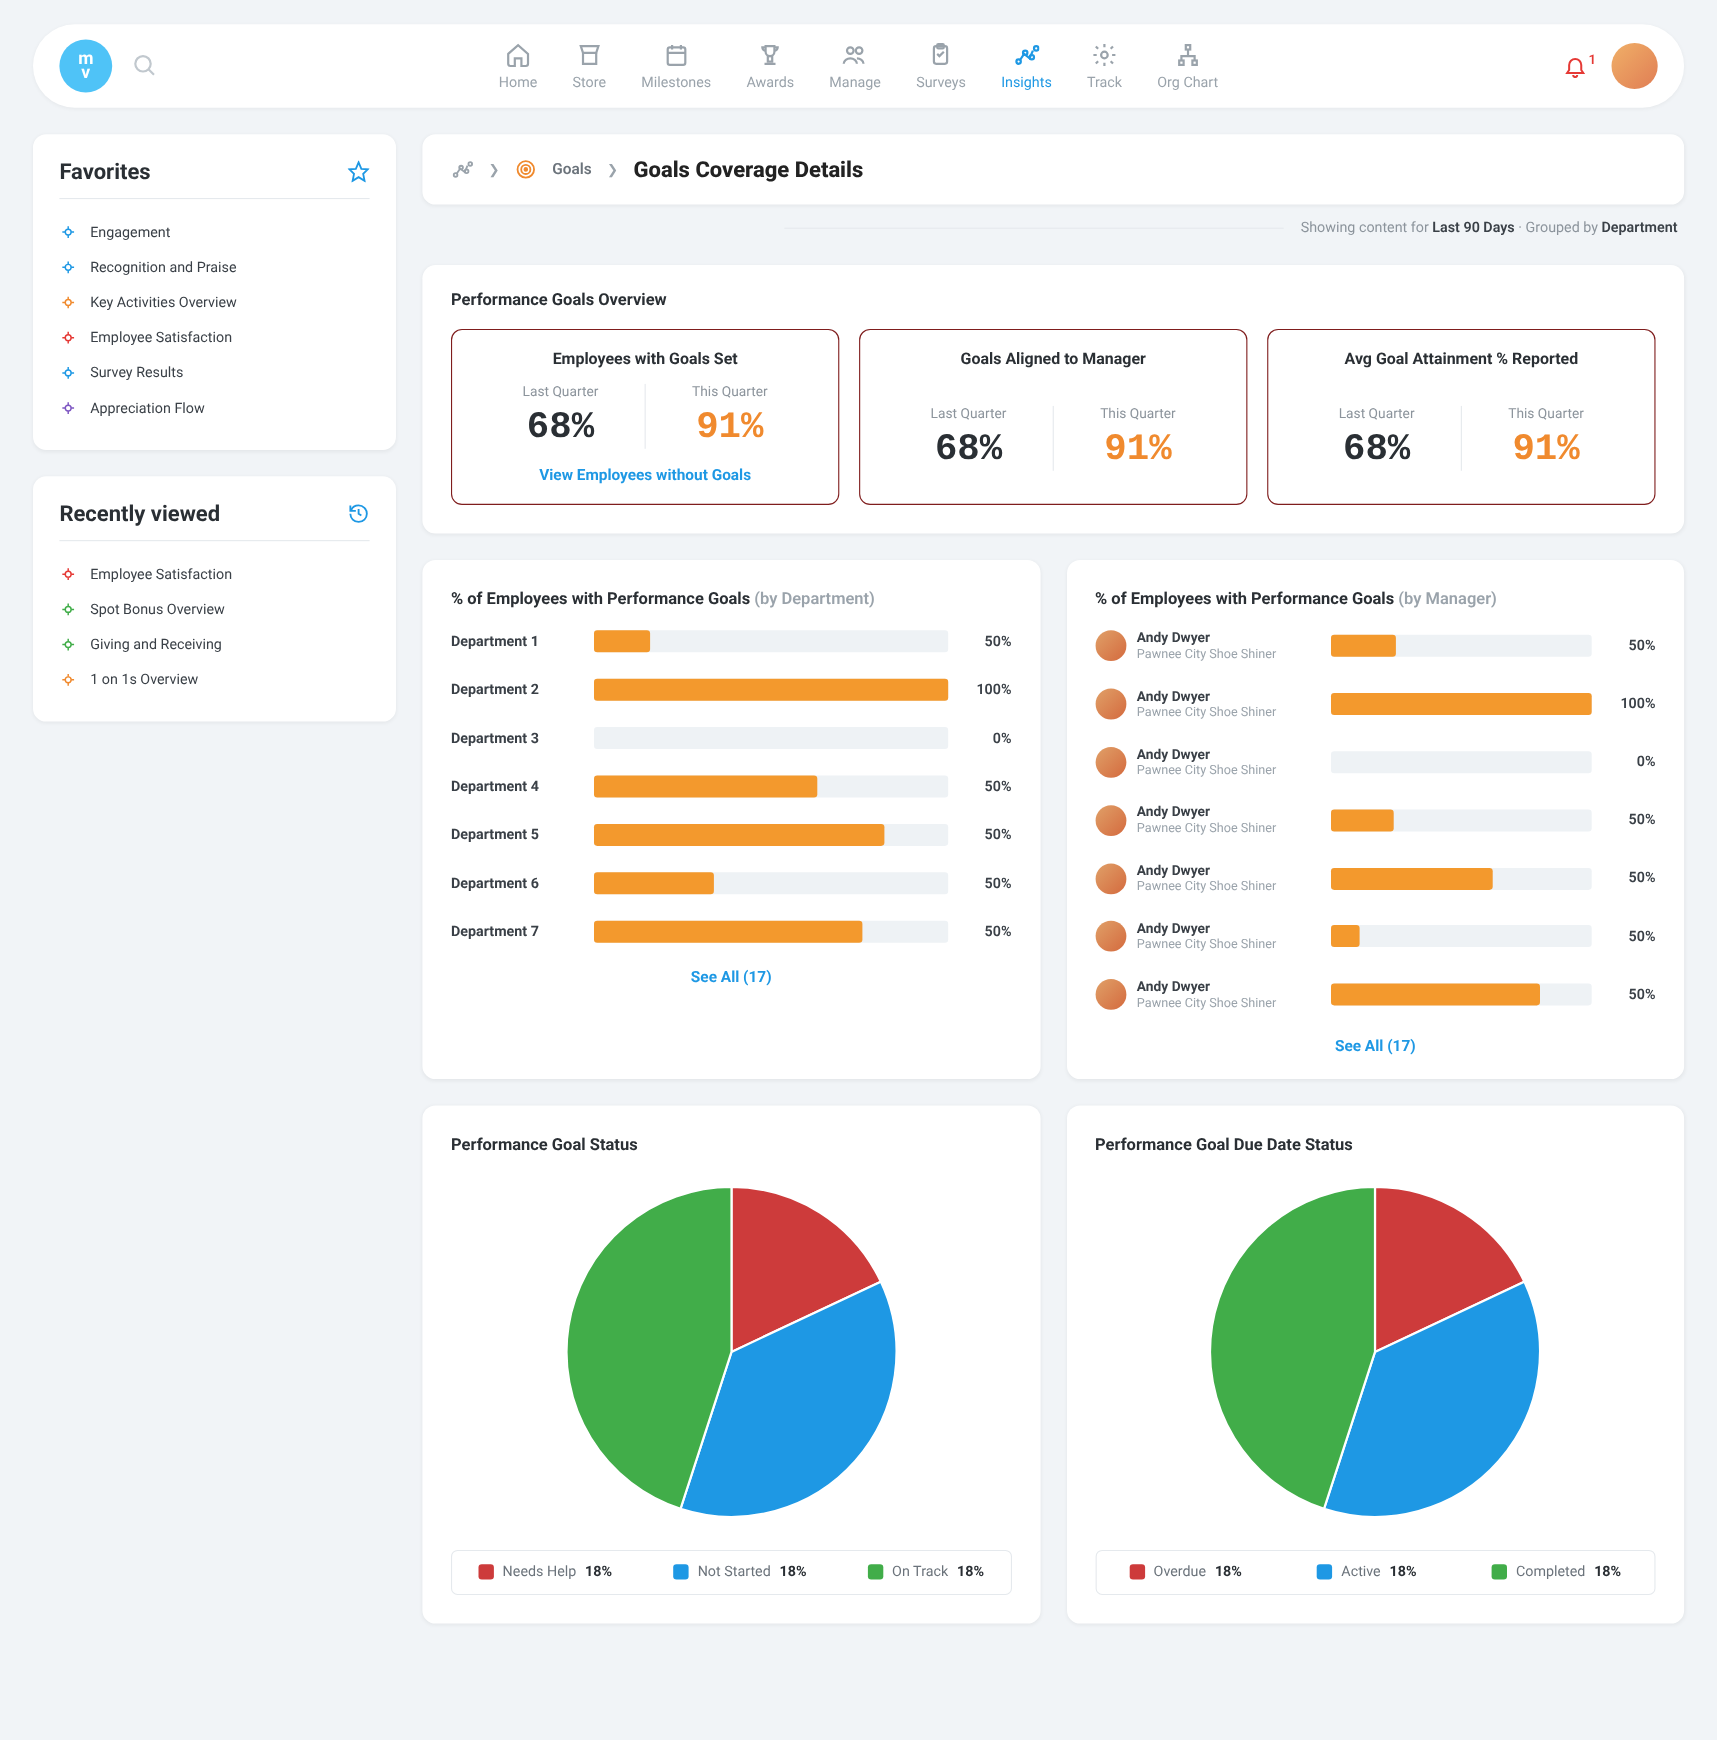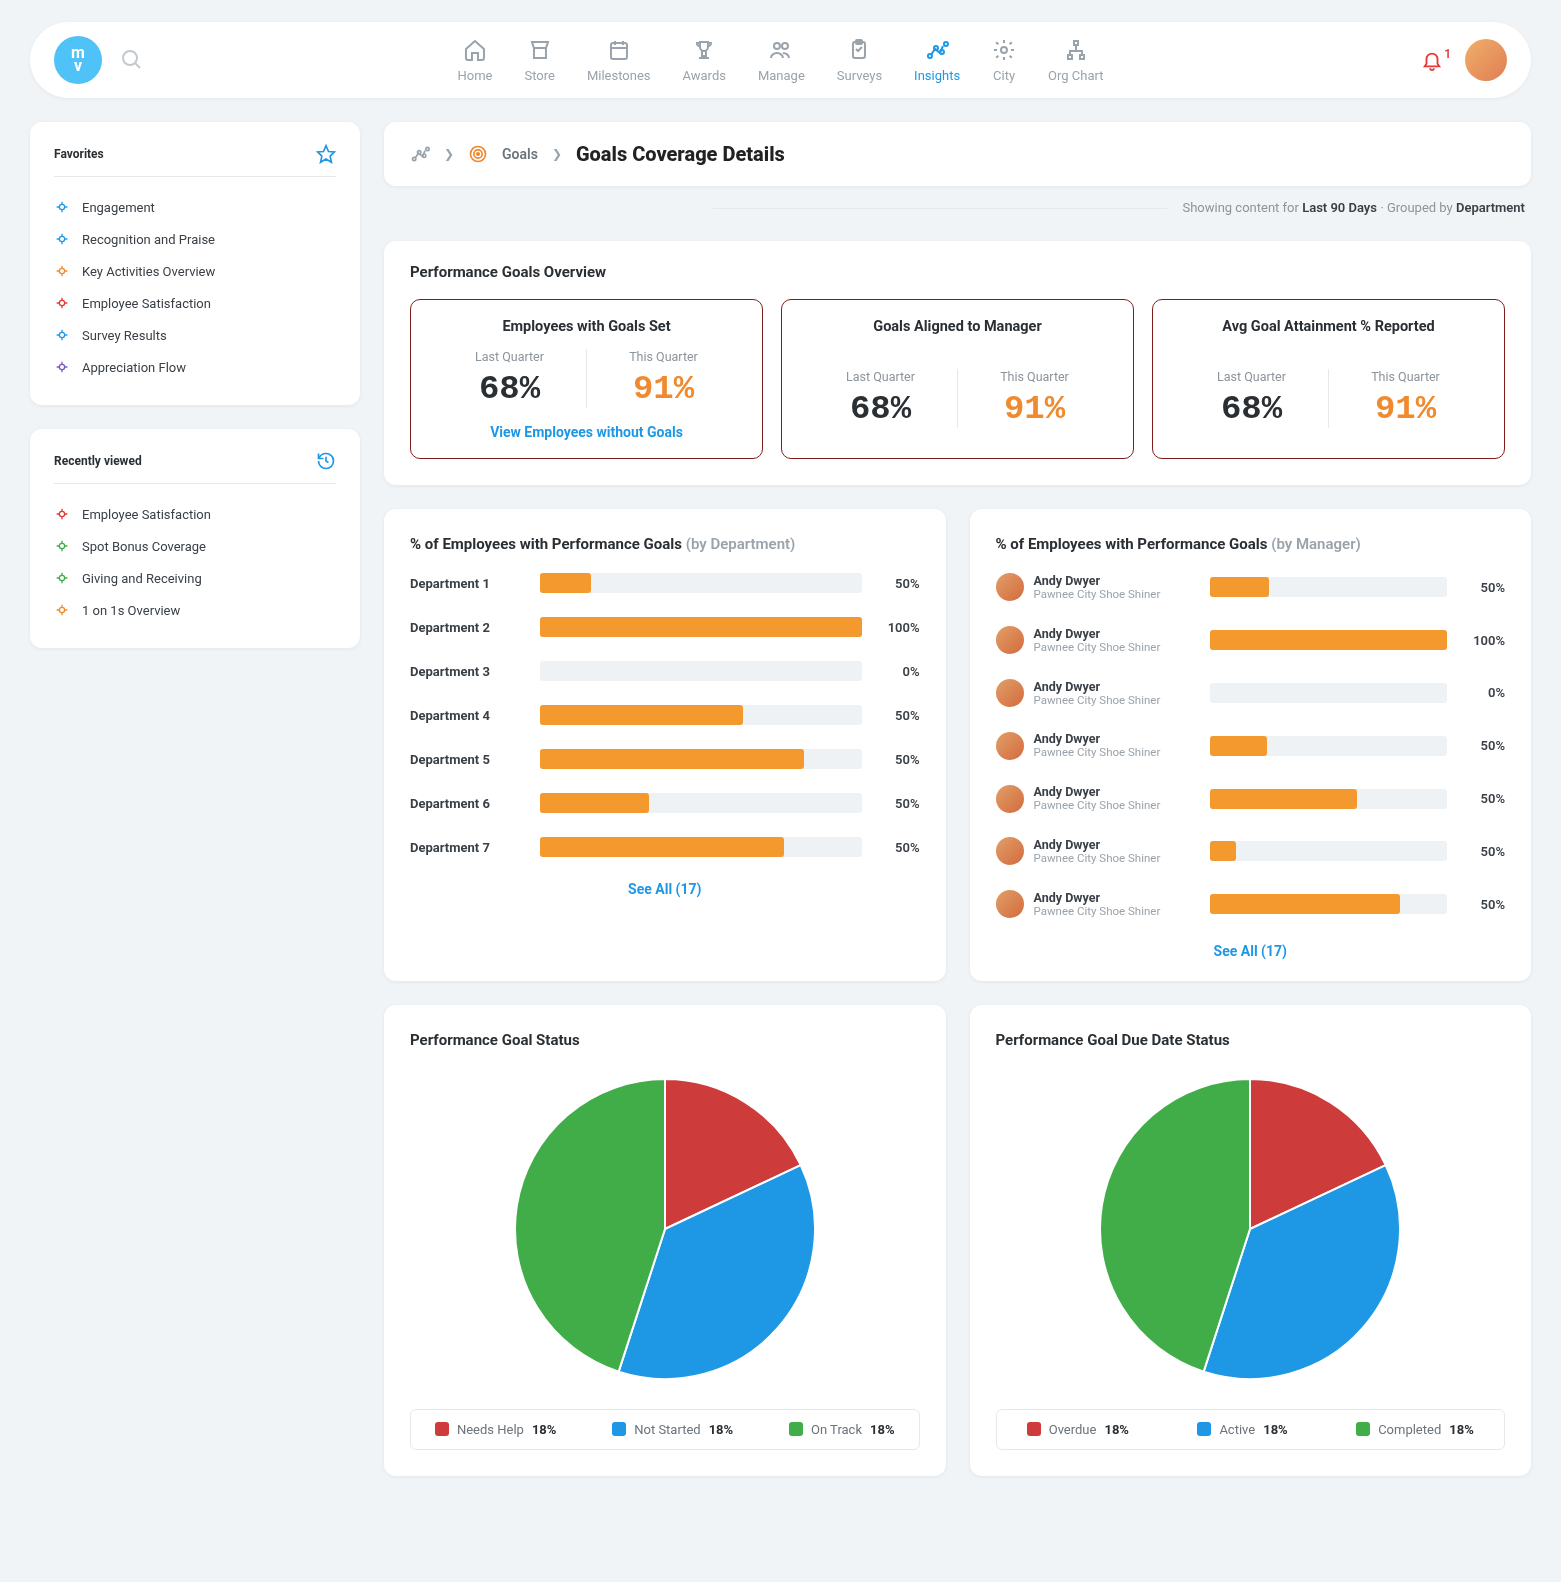--- a/index.html
+++ b/index.html
@@ -34,21 +34,21 @@
 .topbar-right { display: flex; align-items: center; gap: 22px; margin-left: auto; }
 .bell-wrap { position: relative; color: #e53935; }
 .bell-count { position: absolute; top: -2px; right: -8px; font-size: 12px; color: #e53935; font-weight: 600; }
 .avatar { width: 42px; height: 42px; border-radius: 50%; background: linear-gradient(135deg,#f0b068,#e07d54); }
 
 .main-layout { display: flex; gap: 24px; margin-top: 24px; position: relative; }
 .sidebar { width: 330px; display: flex; flex-direction: column; gap: 24px; flex-shrink: 0; }
 .card { background: #fff; border-radius: 12px; box-shadow: 0 1px 4px rgba(0,0,0,0.06); }
 .side-card { padding: 22px 24px; }
 .side-title-row { display: flex; justify-content: space-between; align-items: center; padding-bottom: 12px; border-bottom: 1px solid #e5e9ed; margin-bottom: 14px; }
-.side-title { font-size: 12px; font-weight: 700; color: #2a2f34; }
+.side-title { font-size: 20px; font-weight: 700; color: #2a2f34; }
 .side-list { list-style: none; }
 .side-list li { display: flex; align-items: center; gap: 12px; padding: 8px 0; cursor: pointer; font-size: 13px; color: #3a4047; }
 .side-list li .li-icon { width: 16px; height: 16px; flex-shrink: 0; }
 
 .content { flex: 1; display: flex; flex-direction: column; gap: 24px; }
 .breadcrumb-bar { background: #fff; border-radius: 12px; padding: 20px 26px; display: flex; align-items: center; gap: 14px; box-shadow: 0 1px 4px rgba(0,0,0,0.06); }
 .bc-icon { color: #9aa3ab; }
 .bc-chevron { color: #9aa3ab; font-size: 12px; }
 .bc-link { color: #6b737b; font-weight: 600; cursor: pointer; }
 .bc-title { font-size: 20px; font-weight: 800; color: #222; }
@@ -173,21 +173,21 @@
             <circle cx="21" cy="6" r="2"></circle>
             <path d="M6 17l4-6 5 4 3-7"></path>
           </svg>
           <span>Insights</span>
         </div>
         <div class="nav-item">
           <svg class="nav-icon" viewBox="0 0 24 24" fill="none" stroke="currentColor" stroke-width="2">
             <circle cx="12" cy="12" r="3"></circle>
             <path d="M12 2v3M12 19v3M4.2 4.2l2.1 2.1M17.7 17.7l2.1 2.1M2 12h3M19 12h3M4.2 19.8l2.1-2.1M17.7 6.3l2.1-2.1"></path>
           </svg>
-          <span>City</span>
+          <span>Track</span>
         </div>
         <div class="nav-item">
           <svg class="nav-icon" viewBox="0 0 24 24" fill="none" stroke="currentColor" stroke-width="2">
             <rect x="10" y="3" width="4" height="4"></rect>
             <rect x="4" y="17" width="4" height="4"></rect>
             <rect x="16" y="17" width="4" height="4"></rect>
             <path d="M12 7v6M12 13H6v4M12 13h6v4"></path>
           </svg>
           <span>Org Chart</span>
         </div>
@@ -294,21 +294,21 @@
               </span>
               <span>Employee Satisfaction</span>
             </li>
             <li>
               <span class="li-icon">
                 <svg width="16" height="16" viewBox="0 0 24 24" fill="none" stroke="#41ad49" stroke-width="2">
                   <circle cx="12" cy="12" r="4"></circle>
                   <path d="M12 4v4M12 16v4M4 12h4M16 12h4"></path>
                 </svg>
               </span>
-              <span>Spot Bonus Coverage</span>
+              <span>Spot Bonus Overview</span>
             </li>
             <li>
               <span class="li-icon">
                 <svg width="16" height="16" viewBox="0 0 24 24" fill="none" stroke="#41ad49" stroke-width="2">
                   <circle cx="12" cy="12" r="4"></circle>
                   <path d="M12 4v4M12 16v4M4 12h4M16 12h4"></path>
                 </svg>
               </span>
               <span>Giving and Receiving</span>
             </li>

